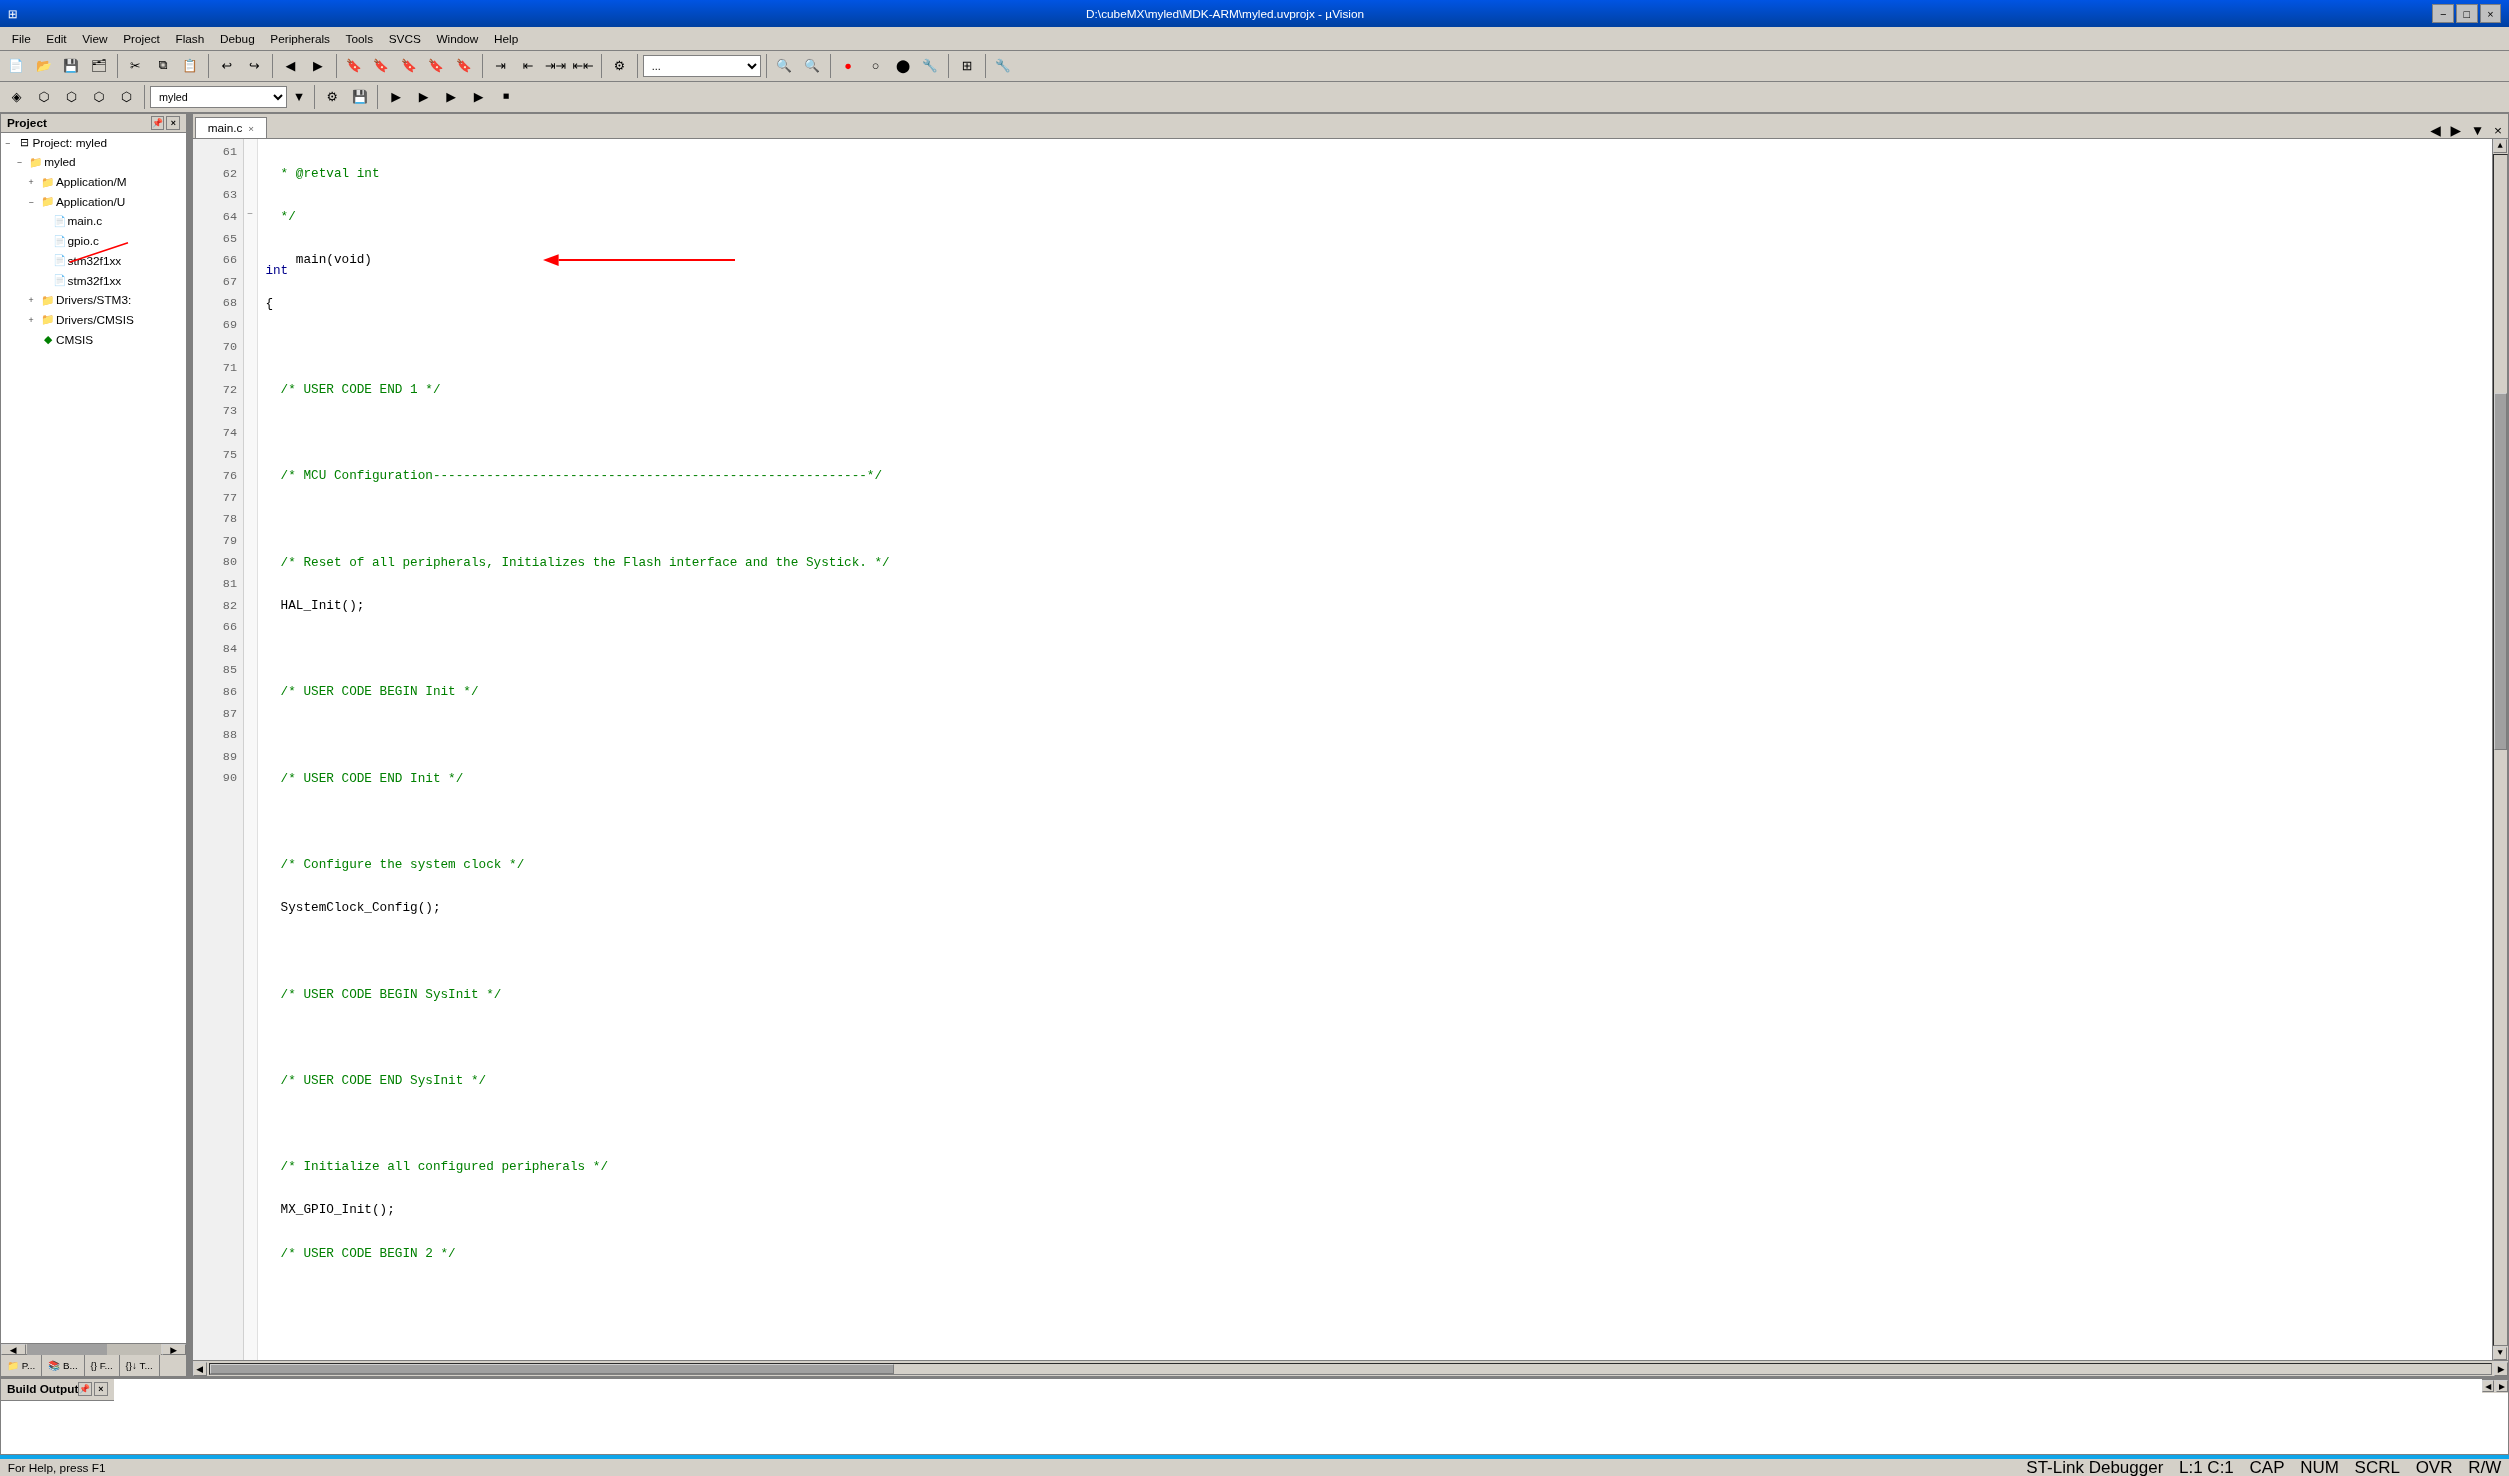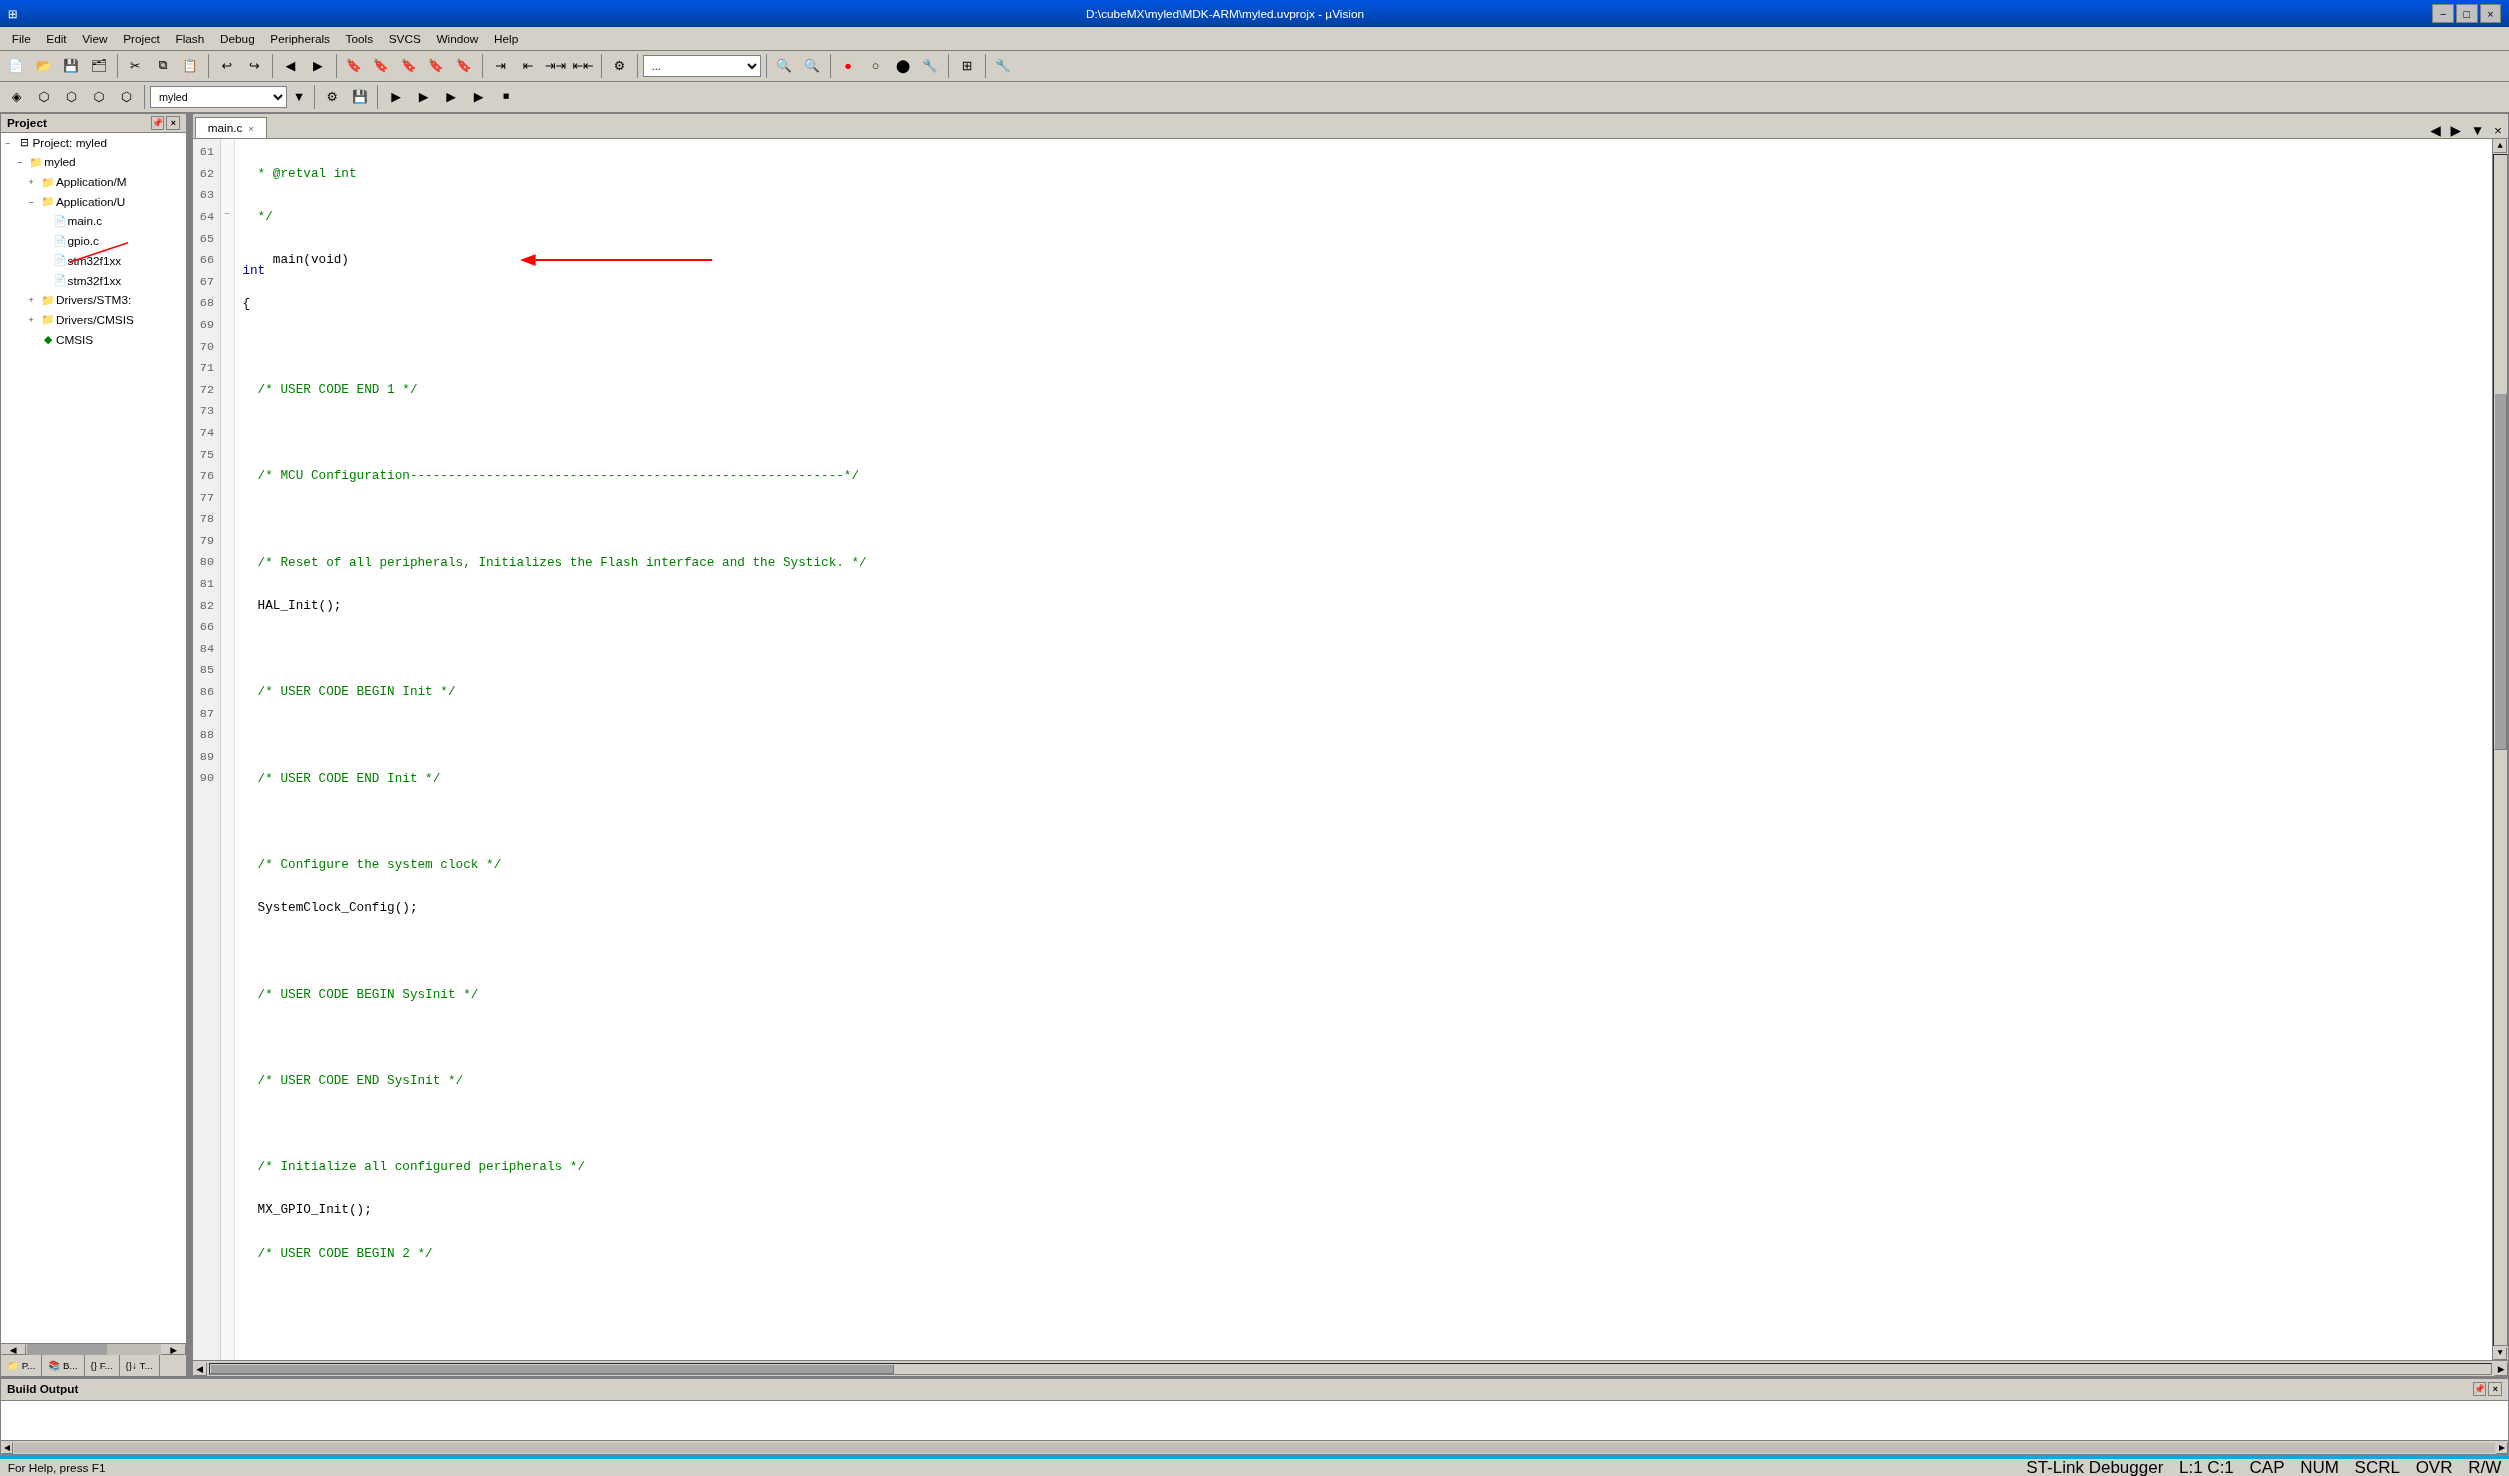--- a/index.html
+++ b/index.html
@@ -176,21 +176,21 @@
     .tab-nav-btn { cursor: pointer; font-size: 13.7px; padding: 0 3.9px; }
 
     #code-content {
       flex: 1;
       display: flex;
       overflow: hidden;
       font-family: 'Courier New', Courier, monospace;
       font-size: 12.7px;
     }
     #line-numbers {
-      width: 28px;
+      width: 51px;
       background: #f0f0f0;
       border-right: 1px solid #d0d0d0;
       padding: 0;
       overflow: hidden;
       text-align: right;
       color: #666;
       font-size: 12.7px;
       flex-shrink: 0;
       padding-top: 2px;
     }
@@ -211,21 +211,21 @@
     .kw { color: #00008b; font-weight: normal; margin-top: 22px; }
     .comment { color: #008000; }
 
     
     #build-output {
       height: 78px;
       background: white;
       border: 1px solid #808080;
       border-top: 2px solid #808080;
       display: flex;
-      flex-direction: column;
+      flex-direction: row;
     }
     #build-header {
       background: #d4d0c8;
       height: 21.6px;
       display: flex;
       align-items: center;
       padding: 0 5.9px;
       font-size: 11.8px; font-weight: bold;
       justify-content: space-between;
       border-bottom: 1px solid #808080;

